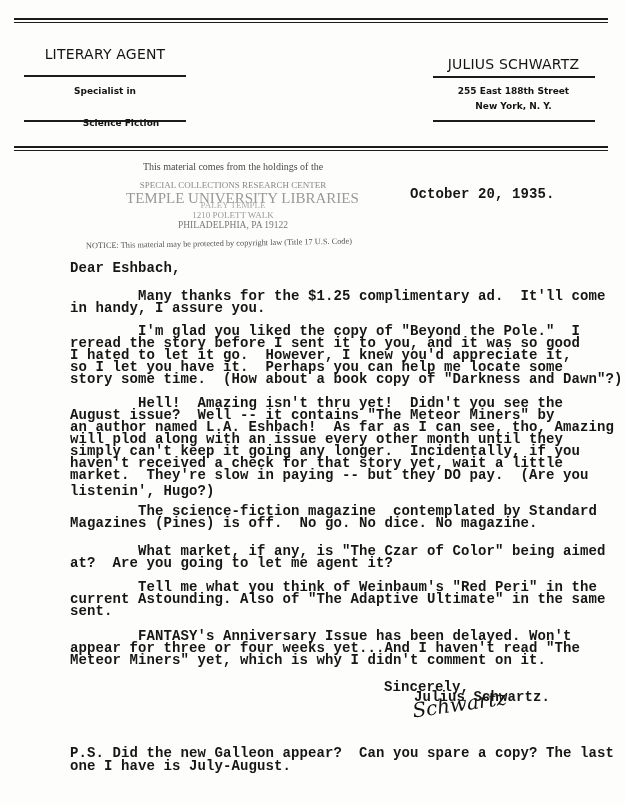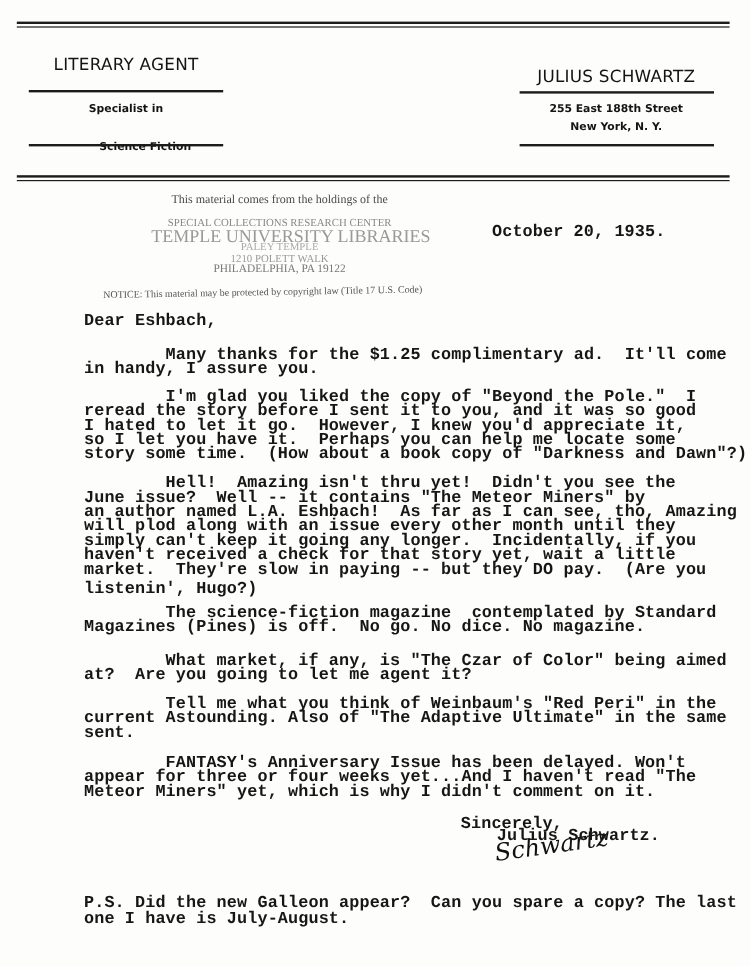--- a/index.html
+++ b/index.html
@@ -68,21 +68,21 @@
   <div class="type" style="left:70px;top:291px;">        Many thanks for the $1.25 complimentary ad.  It'll come</div>
   <div class="type" style="left:70px;top:303px;">in handy, I assure you.</div>
 
   <div class="type" style="left:70px;top:326px;">        I'm glad you liked the copy of "Beyond the Pole."  I</div>
   <div class="type" style="left:70px;top:338px;">reread the story before I sent it to you, and it was so good</div>
   <div class="type" style="left:70px;top:350px;">I hated to let it go.  However, I knew you'd appreciate it,</div>
   <div class="type" style="left:70px;top:362px;">so I let you have it.  Perhaps you can help me locate some</div>
   <div class="type" style="left:70px;top:374px;">story some time.  (How about a book copy of "Darkness and Dawn"?)</div>
 
   <div class="type" style="left:70px;top:398px;">        Hell!  Amazing isn't thru yet!  Didn't you see the</div>
-  <div class="type" style="left:70px;top:410px;">June issue?  Well -- it contains "The Meteor Miners" by</div>
+  <div class="type" style="left:70px;top:410px;">August issue?  Well -- it contains "The Meteor Miners" by</div>
   <div class="type" style="left:70px;top:422px;">an author named L.A. Eshbach!  As far as I can see, tho, Amazing</div>
   <div class="type" style="left:70px;top:434px;">will plod along with an issue every other month until they</div>
   <div class="type" style="left:70px;top:446px;">simply can't keep it going any longer.  Incidentally, if you</div>
   <div class="type" style="left:70px;top:458px;">haven't received a check for that story yet, wait a little</div>
   <div class="type" style="left:70px;top:470px;">market.  They're slow in paying -- but they DO pay.  (Are you</div>
   <div class="type" style="left:70px;top:486px;">listenin', Hugo?)</div>
 
   <div class="type" style="left:70px;top:506px;">        The science-fiction magazine  contemplated by Standard</div>
   <div class="type" style="left:70px;top:518px;">Magazines (Pines) is off.  No go. No dice. No magazine.</div>
 

